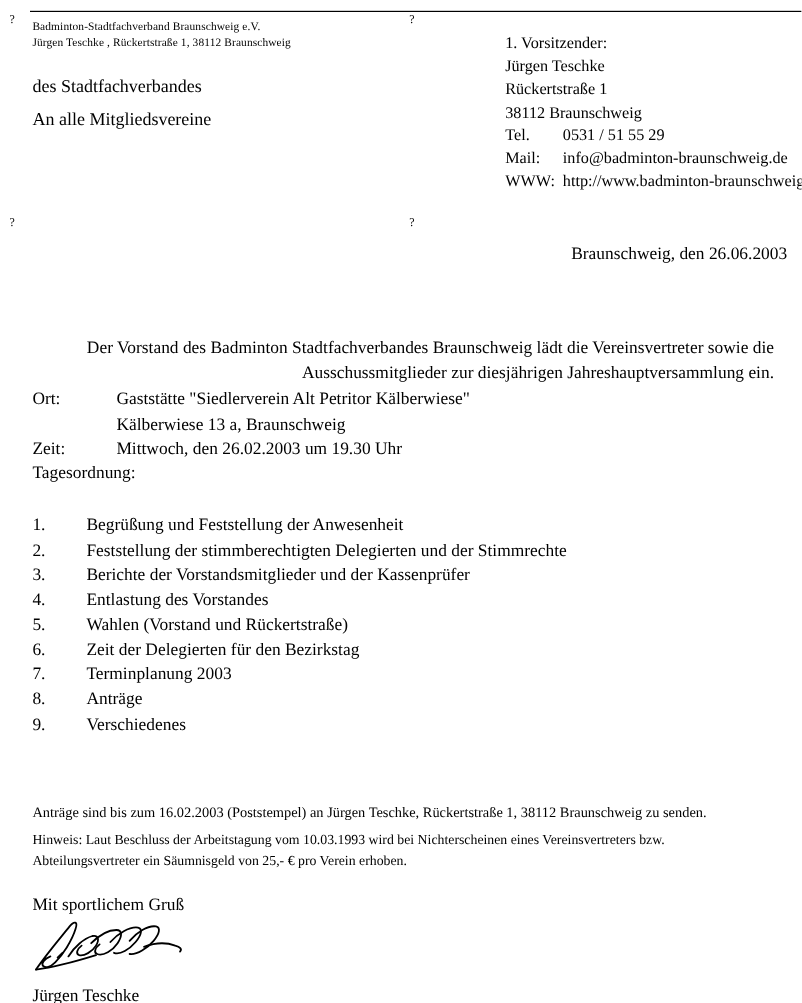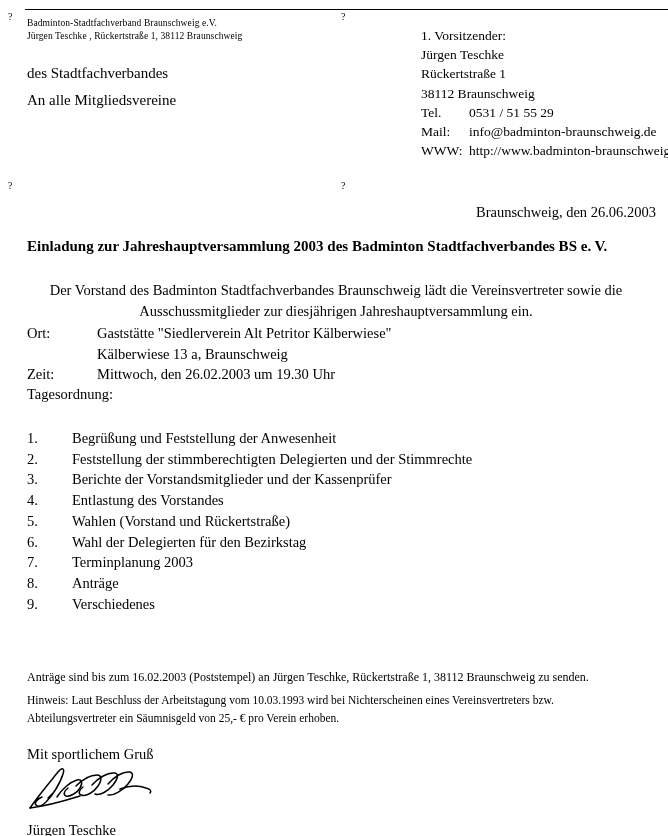--- a/index.html
+++ b/index.html
@@ -110,21 +110,21 @@
   }
 
   
   .intro {
     position: absolute;
     left: 27px;
     top: 280px;
     width: 618px;
     font-size: 14.5px;
     line-height: 20.5px;
-    text-align: center;
+    text-align: right;
     font-family: Liberation Serif, serif;
   }
 
   
   .details {
     position: absolute;
     left: 27px;
     top: 323px;
     width: 600px;
     font-size: 14.5px;
@@ -231,21 +231,20 @@
     <span class="row">
       <span class="lbl">Mail:</span><span>info@badminton-braunschweig.de</span>
     </span>
     <span class="row">
       <span class="lbl">WWW:</span><span>http://www.badminton-braunschweig.de</span>
     </span>
   </div>
 
   <div class="dateline">Braunschweig, den 26.06.2003</div>
 
-  <div class="doc-title">Einladung zur Jahreshauptversammlung 2003 des Badminton Stadtfachverbandes BS e. V.</div>
 
   <div class="intro">Der Vorstand des Badminton Stadtfachverbandes Braunschweig lädt die Vereinsvertreter sowie die Ausschussmitglieder zur diesjährigen Jahreshauptversammlung ein.</div>
 
   <div class="details">
     <span class="drow">
       <span class="dlbl">Ort:</span><span>Gaststätte "Siedlerverein Alt Petritor Kälberwiese"</span>
     </span>
     <span class="dsub">Kälberwiese 13 a, Braunschweig</span>
     <span class="drow">
       <span class="dlbl">Zeit:</span><span>Mittwoch, den 26.02.2003 um 19.30 Uhr</span>
@@ -253,21 +252,21 @@
   </div>
 
   <div class="agenda-head">Tagesordnung:</div>
 
   <div class="agenda">
     <span class="item"><span class="num">1.</span><span>Begrüßung und Feststellung der Anwesenheit</span></span>
     <span class="item"><span class="num">2.</span><span>Feststellung der stimmberechtigten Delegierten und der Stimmrechte</span></span>
     <span class="item"><span class="num">3.</span><span>Berichte der Vorstandsmitglieder und der Kassenprüfer</span></span>
     <span class="item"><span class="num">4.</span><span>Entlastung des Vorstandes</span></span>
     <span class="item"><span class="num">5.</span><span>Wahlen (Vorstand und Rückertstraße)</span></span>
-    <span class="item"><span class="num">6.</span><span>Wahl der Delegierten für den Bezirkstag</span></span>
+    <span class="item"><span class="num">6.</span><span>Zeit der Delegierten für den Bezirkstag</span></span>
     <span class="item"><span class="num">7.</span><span>Terminplanung 2003</span></span>
     <span class="item"><span class="num">8.</span><span>Anträge</span></span>
     <span class="item"><span class="num">9.</span><span>Verschiedenes</span></span>
   </div>
 
   <div class="closing">Anträge sind bis zum 16.02.2003 (Poststempel) an Jürgen Teschke, Rückertstraße 1, 38112 Braunschweig zu senden.</div>
 
   <div class="notice">Hinweis: Laut Beschluss der Arbeitstagung vom 10.03.1993 wird bei Nichterscheinen eines Vereinsvertreters bzw. Abteilungsvertreter ein Säumnisgeld von 25,- € pro Verein erhoben.</div>
 
   <div class="signoff">Mit sportlichem Gruß</div>

